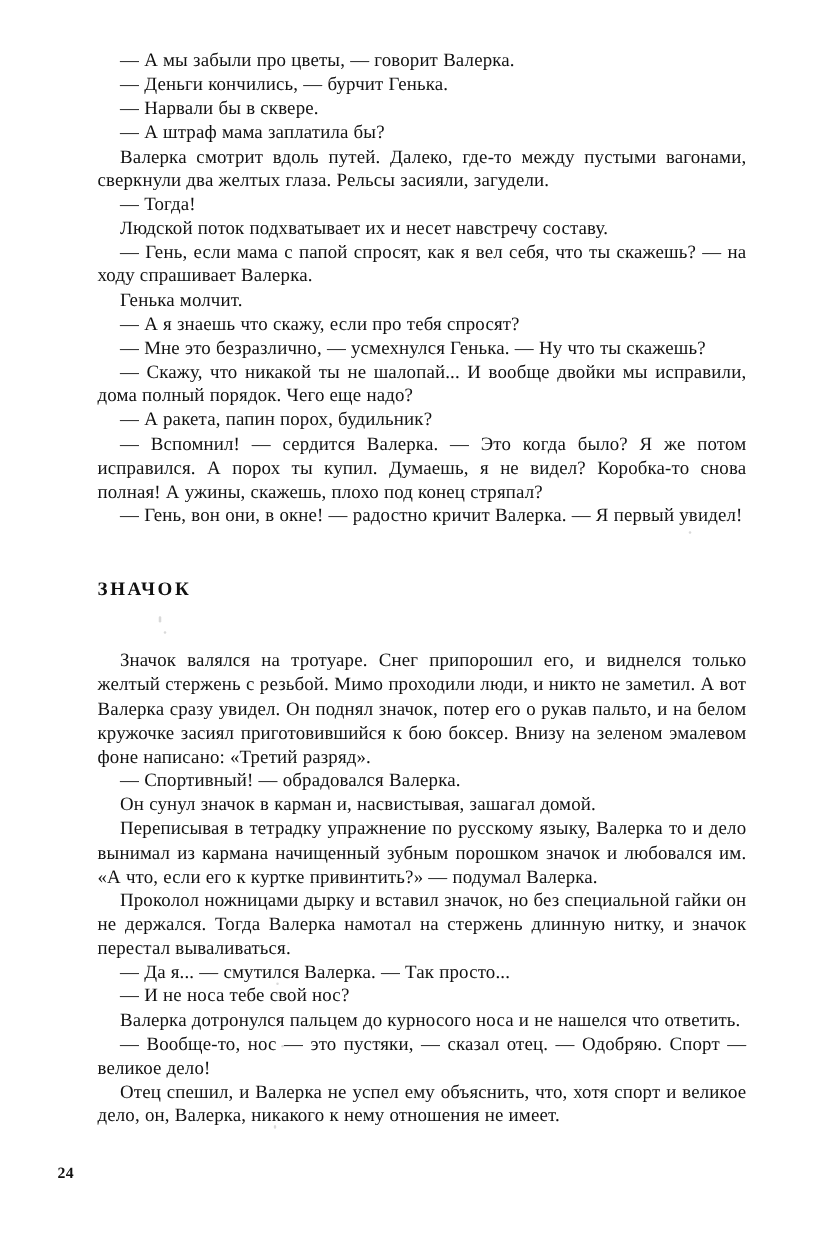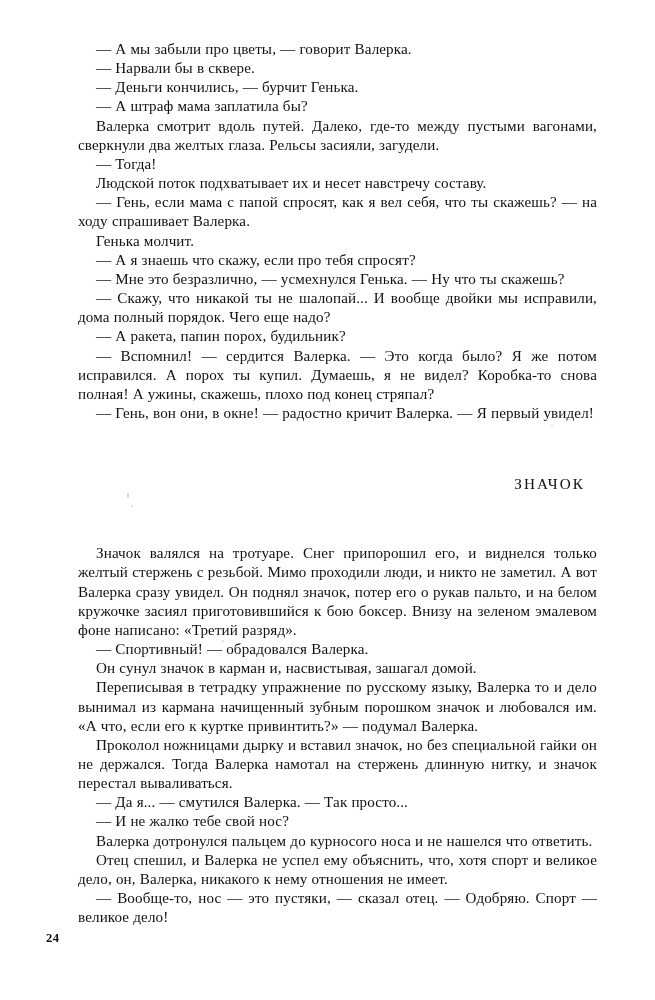--- a/index.html
+++ b/index.html
@@ -44,24 +44,24 @@
     hyphens: none;
   }
 
   
   .para.dialogue {
     text-indent: 18px;
   }
 
   
   .section-heading {
-    margin: 12px;
-    text-align: right;
+    margin: 0;
+    text-align: left;
     font-size: 15.2px;
-    font-weight: normal;
+    font-weight: bold;
     letter-spacing: 2.1px;
     line-height: 19.15px;
   }
 
   .gap-before-heading { height: 39px; }
   .gap-after-heading  { height: 39px; }
 
   
   #folio {
     position: absolute;
@@ -93,22 +93,22 @@
   <div class="speckle" style="left:131px; top:505px; width:2px; height:2px;"></div>
   <div class="speckle" style="left:222px; top:640px; width:2px; height:2px;"></div>
   <div class="speckle" style="left:219px; top:900px; width:2px; height:3px;"></div>
   <div class="speckle" style="left:221px; top:786px; width:2px; height:2px;"></div>
   <div class="speckle" style="left:225px; top:836px; width:2px; height:2px;"></div>
 
   <div id="type-block">
 
     <div>
       <p class="para dialogue">— А мы забыли про цветы, — говорит Валерка.</p>
+      <p class="para dialogue">— Деньги кончились, — бурчит Генька.</p>
       <p class="para dialogue">— Нарвали бы в сквере.</p>
-      <p class="para dialogue">— Деньги кончились, — бурчит Генька.</p>
       <p class="para dialogue">— А штраф мама заплатила бы?</p>
       <p class="para">Валерка смотрит вдоль путей. Далеко, где-то между пустыми вагонами, сверкнули два желтых глаза. Рельсы засияли, загудели.</p>
       <p class="para dialogue">— Тогда!</p>
       <p class="para">Людской поток подхватывает их и несет навстречу составу.</p>
       <p class="para dialogue">— Гень, если мама с папой спросят, как я вел себя, что ты скажешь? — на ходу спрашивает Валерка.</p>
       <p class="para">Генька молчит.</p>
       <p class="para dialogue">— А я знаешь что скажу, если про тебя спросят?</p>
       <p class="para dialogue">— Мне это безразлично, — усмехнулся Генька. — Ну что ты скажешь?</p>
       <p class="para dialogue">— Скажу, что никакой ты не шалопай... И вообще двойки мы исправили, дома полный порядок. Чего еще надо?</p>
       <p class="para dialogue">— А ракета, папин порох, будильник?</p>
@@ -122,23 +122,23 @@
 
     <div class="gap-after-heading"></div>
 
     <div>
       <p class="para">Значок валялся на тротуаре. Снег припорошил его, и виднелся только желтый стержень с резьбой. Мимо проходили люди, и никто не заметил. А вот Валерка сразу увидел. Он поднял значок, потер его о рукав пальто, и на белом кружочке засиял приготовившийся к бою боксер. Внизу на зеленом эмалевом фоне написано: «Третий разряд».</p>
       <p class="para dialogue">— Спортивный! — обрадовался Валерка.</p>
       <p class="para">Он сунул значок в карман и, насвистывая, зашагал домой.</p>
       <p class="para">Переписывая в тетрадку упражнение по русскому языку, Валерка то и дело вынимал из кармана начищенный зубным порошком значок и любовался им. «А что, если его к куртке привинтить?» — подумал Валерка.</p>
       <p class="para">Проколол ножницами дырку и вставил значок, но без специальной гайки он не держался. Тогда Валерка намотал на стержень длинную нитку, и значок перестал вываливаться.</p>
       <p class="para dialogue">— Да я... — смутился Валерка. — Так просто...</p>
-      <p class="para dialogue">— И не жалко тебе свой нос?</p>
+      <p class="para dialogue">— И не носа тебе свой нос?</p>
       <p class="para">Валерка дотронулся пальцем до курносого носа и не нашелся что ответить.</p>
+      <p class="para dialogue">— Вообще-то, нос — это пустяки, — сказал отец. — Одобряю. Спорт — великое дело!</p>
       <p class="para">Отец спешил, и Валерка не успел ему объяснить, что, хотя спорт и великое дело, он, Валерка, никакого к нему отношения не имеет.</p>
-      <p class="para dialogue">— Вообще-то, нос — это пустяки, — сказал отец. — Одобряю. Спорт — великое дело!</p>
     </div>
 
   </div>
 
   <div id="folio">24</div>
 
 </div>
 
 </body></html>

